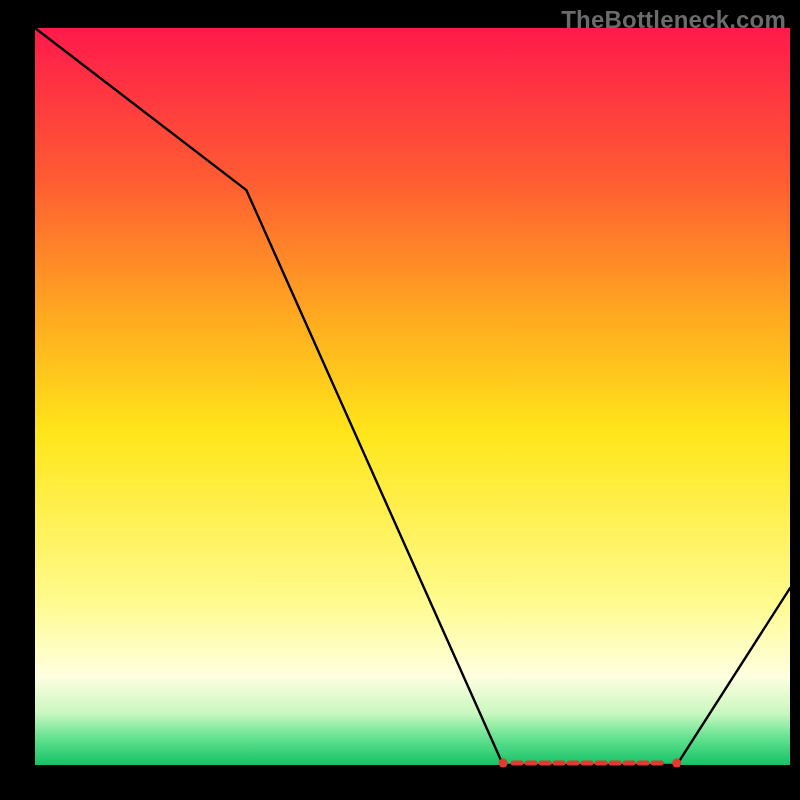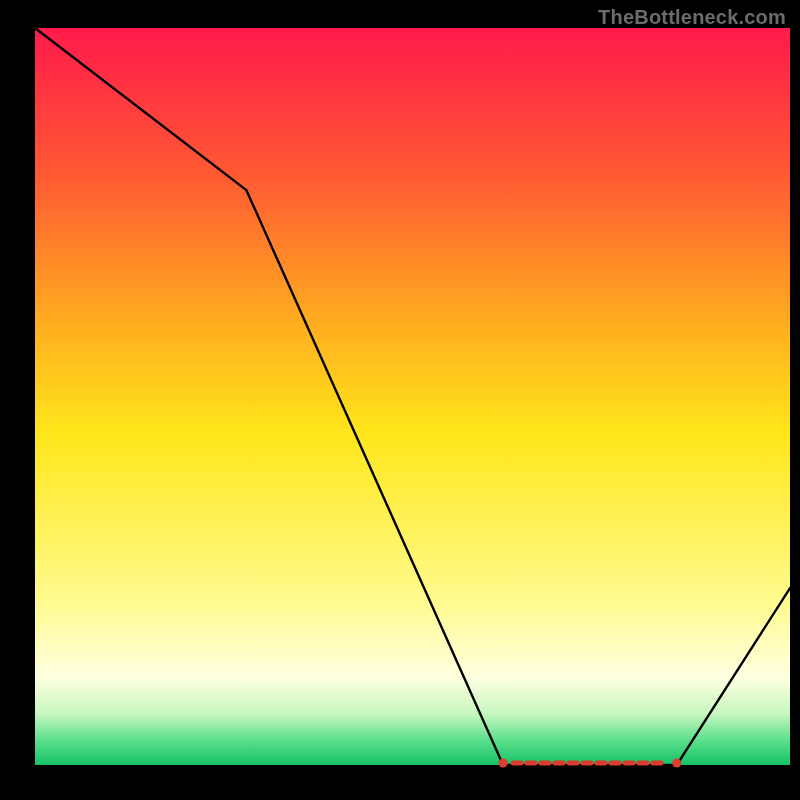--- a/index.html
+++ b/index.html
@@ -14,21 +14,21 @@
   .stage {
     position: relative;
     width: 800px;
     height: 800px;
   }
   .watermark {
     position: absolute;
     top: 6px;
     right: 14px;
     color: #6b6b6b;
-    font-size: 20px;
+    font-size: 24px;
     font-weight: 600;
     -webkit-font-smoothing: antialiased;
     letter-spacing: 0.2px;
     z-index: 5;
   }
   svg {
     display: block;
   }
 </style>
 </head>

